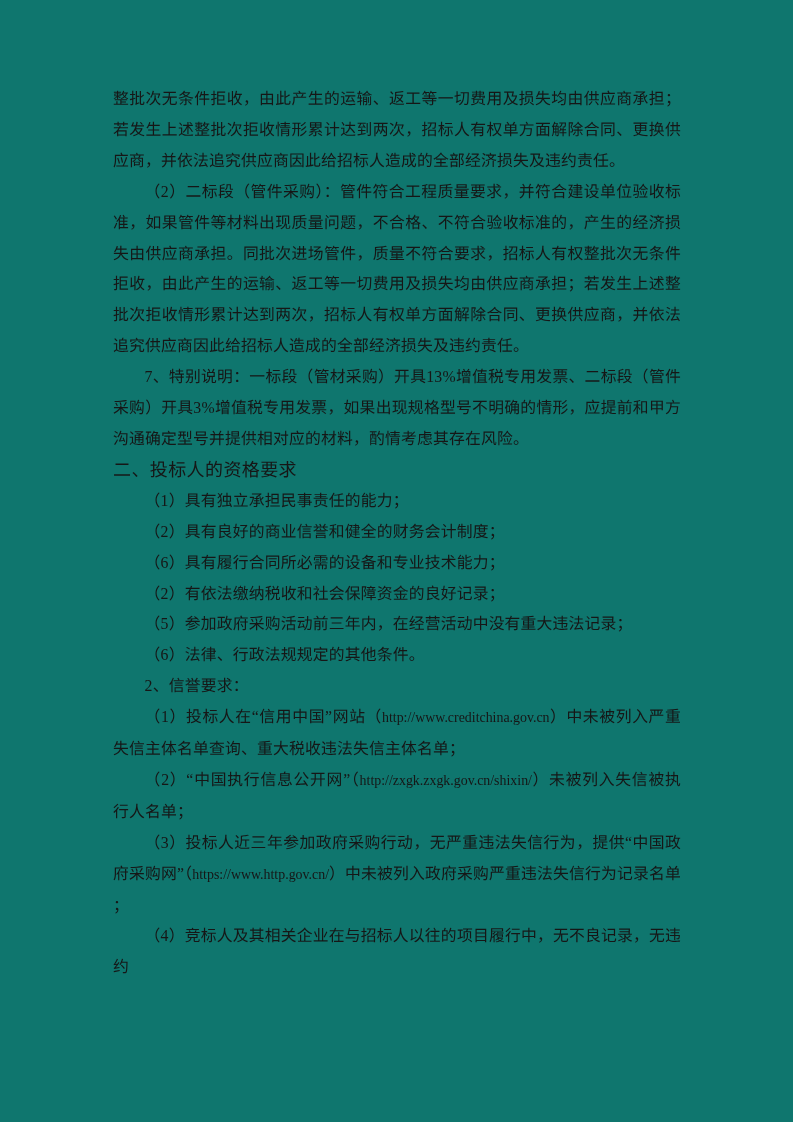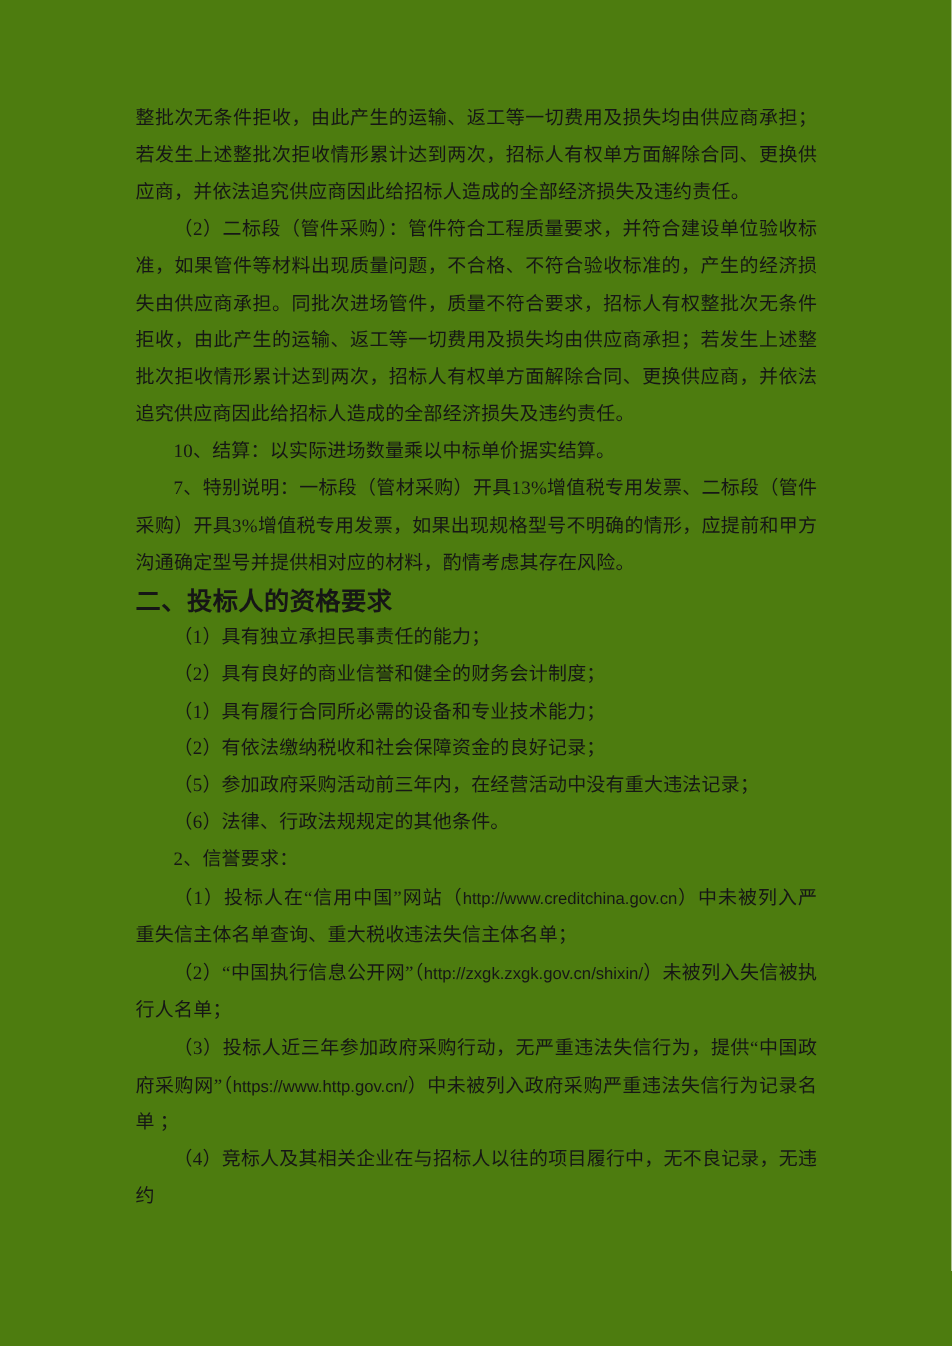--- a/index.html
+++ b/index.html
@@ -4,21 +4,21 @@
 <style>
   html, body {
     margin: 0;
     padding: 0;
     background: #ffffff;
   }
   .page {
     position: relative;
     width: 793px;
     height: 1122px;
-    background: #4d7c0f;
+    background: #0f766e;
     overflow: hidden;
     font-family: "Liberation Serif", "DejaVu Serif", serif;
     color: #161616;
   }
   .text-block {
     position: absolute;
     left: 113px;
     top: 84px;
     width: 568px;
   }
@@ -28,43 +28,42 @@
     line-height: 30.9px;
     text-align: justify;
     text-justify: inter-ideograph;
     letter-spacing: 0.2px;
     word-break: break-all;
   }
   .indent {
     text-indent: 2em;
   }
   .heading {
-    font-weight: bold;
-    font-size: 21px;
+    font-weight: normal;
+    font-size: 18px;
     letter-spacing: 0.4px;
   }
   .ascii {
-    font-family: Liberation Sans, sans-serif;
+    font-family: Liberation Serif, serif;
     font-size: 0.88em;
     letter-spacing: 0;
   }
 </style>
 </head>
 <body>
 
 <div class="page">
   <div class="text-block">
     <p class="para">整批次无条件拒收，由此产生的运输、返工等一切费用及损失均由供应商承担；若发生上述整批次拒收情形累计达到两次，招标人有权单方面解除合同、更换供应商，并依法追究供应商因此给招标人造成的全部经济损失及违约责任。</p>
     <p class="para indent">（2）二标段（管件采购）：管件符合工程质量要求，并符合建设单位验收标准，如果管件等材料出现质量问题，不合格、不符合验收标准的，产生的经济损失由供应商承担。同批次进场管件，质量不符合要求，招标人有权整批次无条件拒收，由此产生的运输、返工等一切费用及损失均由供应商承担；若发生上述整批次拒收情形累计达到两次，招标人有权单方面解除合同、更换供应商，并依法追究供应商因此给招标人造成的全部经济损失及违约责任。</p>
-    <p class="para indent">10、结算：以实际进场数量乘以中标单价据实结算。</p>
     <p class="para indent">7、特别说明：一标段（管材采购）开具13%增值税专用发票、二标段（管件采购）开具3%增值税专用发票，如果出现规格型号不明确的情形，应提前和甲方沟通确定型号并提供相对应的材料，酌情考虑其存在风险。</p>
     <h2 class="para heading">二、投标人的资格要求</h2>
     <p class="para indent">（1）具有独立承担民事责任的能力；</p>
     <p class="para indent">（2）具有良好的商业信誉和健全的财务会计制度；</p>
-    <p class="para indent">（1）具有履行合同所必需的设备和专业技术能力；</p>
+    <p class="para indent">（6）具有履行合同所必需的设备和专业技术能力；</p>
     <p class="para indent">（2）有依法缴纳税收和社会保障资金的良好记录；</p>
     <p class="para indent">（5）参加政府采购活动前三年内，在经营活动中没有重大违法记录；</p>
     <p class="para indent">（6）法律、行政法规规定的其他条件。</p>
     <p class="para indent">2、信誉要求：</p>
     <p class="para indent">（1）投标人在“信用中国”网站（<span class="ascii">http://www.creditchina.gov.cn</span>）中未被列入严重失信主体名单查询、重大税收违法失信主体名单；</p>
     <p class="para indent">（2）“中国执行信息公开网”（<span class="ascii">http://zxgk.zxgk.gov.cn/shixin/</span>）未被列入失信被执行人名单；</p>
     <p class="para indent">（3）投标人近三年参加政府采购行动，无严重违法失信行为，提供“中国政府采购网”（<span class="ascii">https://www.http.gov.cn/</span>）中未被列入政府采购严重违法失信行为记录名单 ；</p>
     <p class="para indent">（4）竞标人及其相关企业在与招标人以往的项目履行中，无不良记录，无违约</p>
   </div>
 </div>

